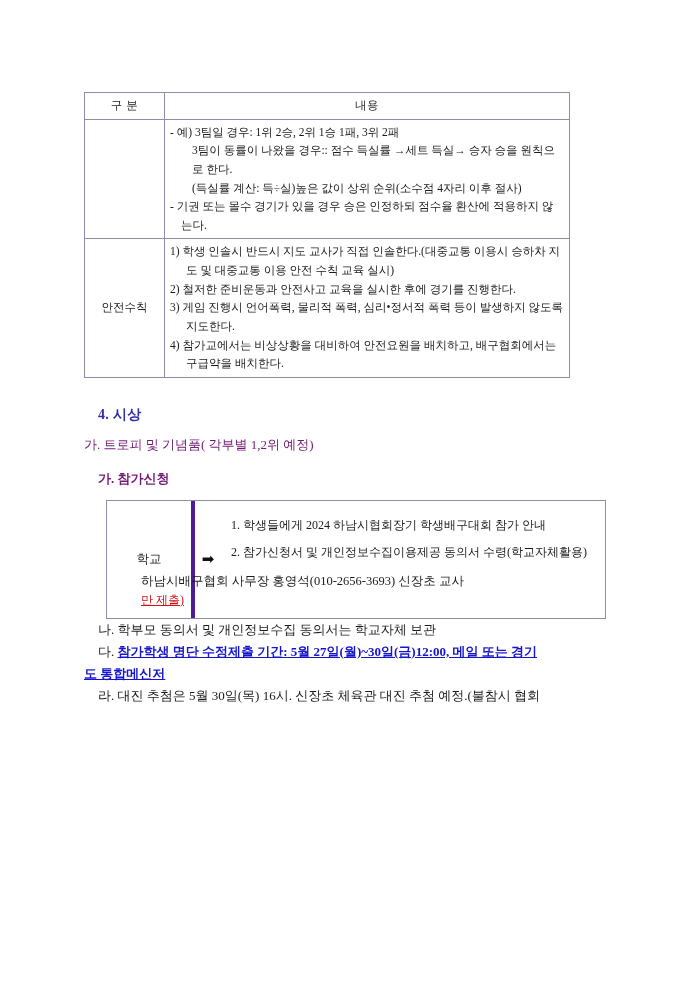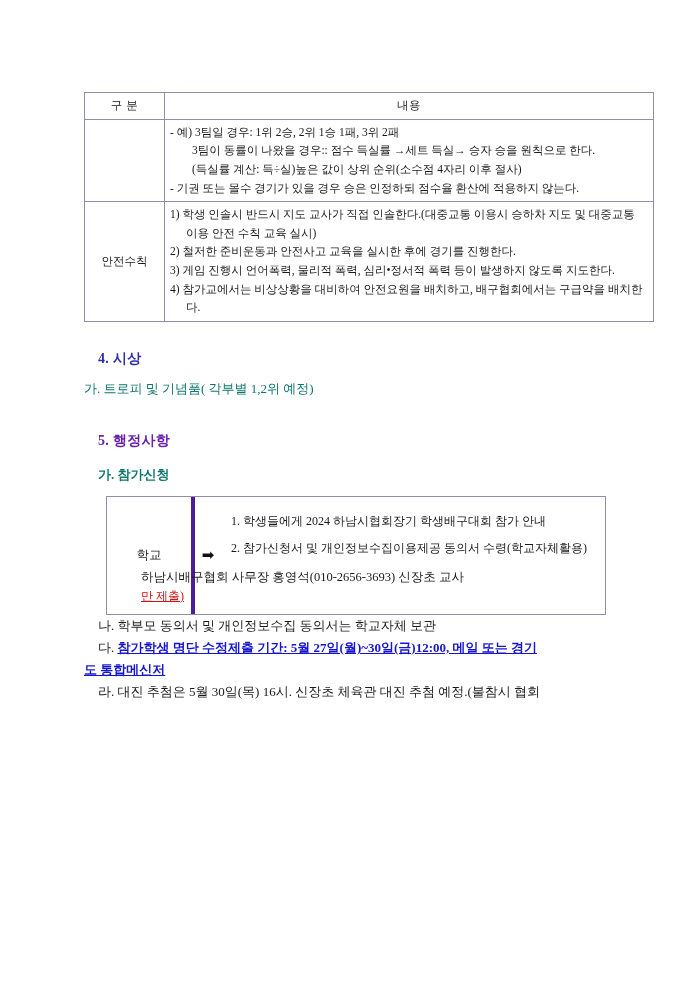--- a/index.html
+++ b/index.html
@@ -25,21 +25,21 @@
   .content {
     position: absolute;
     left: 84px;
     top: 92px;
     width: 534px;
   }
 
   
   table.maintable {
     border-collapse: collapse;
-    width: 570px;
+    width: 486px;
     table-layout: fixed;
   }
   table.maintable td, table.maintable th {
     border: 1px solid #8e8ea8;
     vertical-align: top;
     padding: 3px 5px 4px 5px;
     font-size: 11.5px;
     line-height: 1.62;
     font-weight: normal;
   }
@@ -79,21 +79,21 @@
     color: #2f2fa8;
     font-size: 14px;
     font-weight: bold;
     margin: 0;
     letter-spacing: 0.3px;
   }
   .sec-head.purple { color: #6a1fae; }
   .sub-item {
     font-size: 13px;
     margin: 0;
-    color: #0f766e;
+    color: #701a75;
   }
   .sub-item.bold { font-weight: bold; }
 
   .mt-28 { margin-top: 28px; }
   .mt-16 { margin-top: 16px; }
   .mt-12 { margin-top: 12px; }
   .mt-22 { margin-top: 22px; }
   .mt-34 { margin-top: 34px; }
 
   
@@ -203,21 +203,20 @@
             <p class="para p-num">3) 게임 진행시 언어폭력, 물리적 폭력, 심리•정서적 폭력 등이 발생하지 않도록 지도한다.</p>
             <p class="para p-num">4) 참가교에서는 비상상황을 대비하여 안전요원을 배치하고, 배구협회에서는 구급약을 배치한다.</p>
           </td>
         </tr>
       </tbody>
     </table>
 
     <p class="sec-head mt-28" style="margin-left:14px;">4. 시상</p>
     <p class="sub-item mt-12">가.  트로피 및 기념품( 각부별 1,2위 예정)</p>
 
-    <p class="sec-head purple mt-34" style="margin-left:14px;">5. 행정사항</p>
     <p class="sub-item bold mt-16" style="margin-left:14px;">가.  참가신청</p>
 
     <div class="flow">
       <div class="flow-left">학교</div>
       <div class="flow-arrow">➡</div>
       <div class="flow-right">
         <p class="li">1. 학생들에게 2024 하남시협회장기 학생배구대회 참가 안내</p>
         <p class="li">2. 참가신청서 및 개인정보수집이용제공 동의서 수령(학교자체활용)</p>
         <p class="contactline">하남시배구협회 사무장 홍영석(010-2656-3693) 신장초 교사</p>
         <p class="redline2">만 제출)</p>

